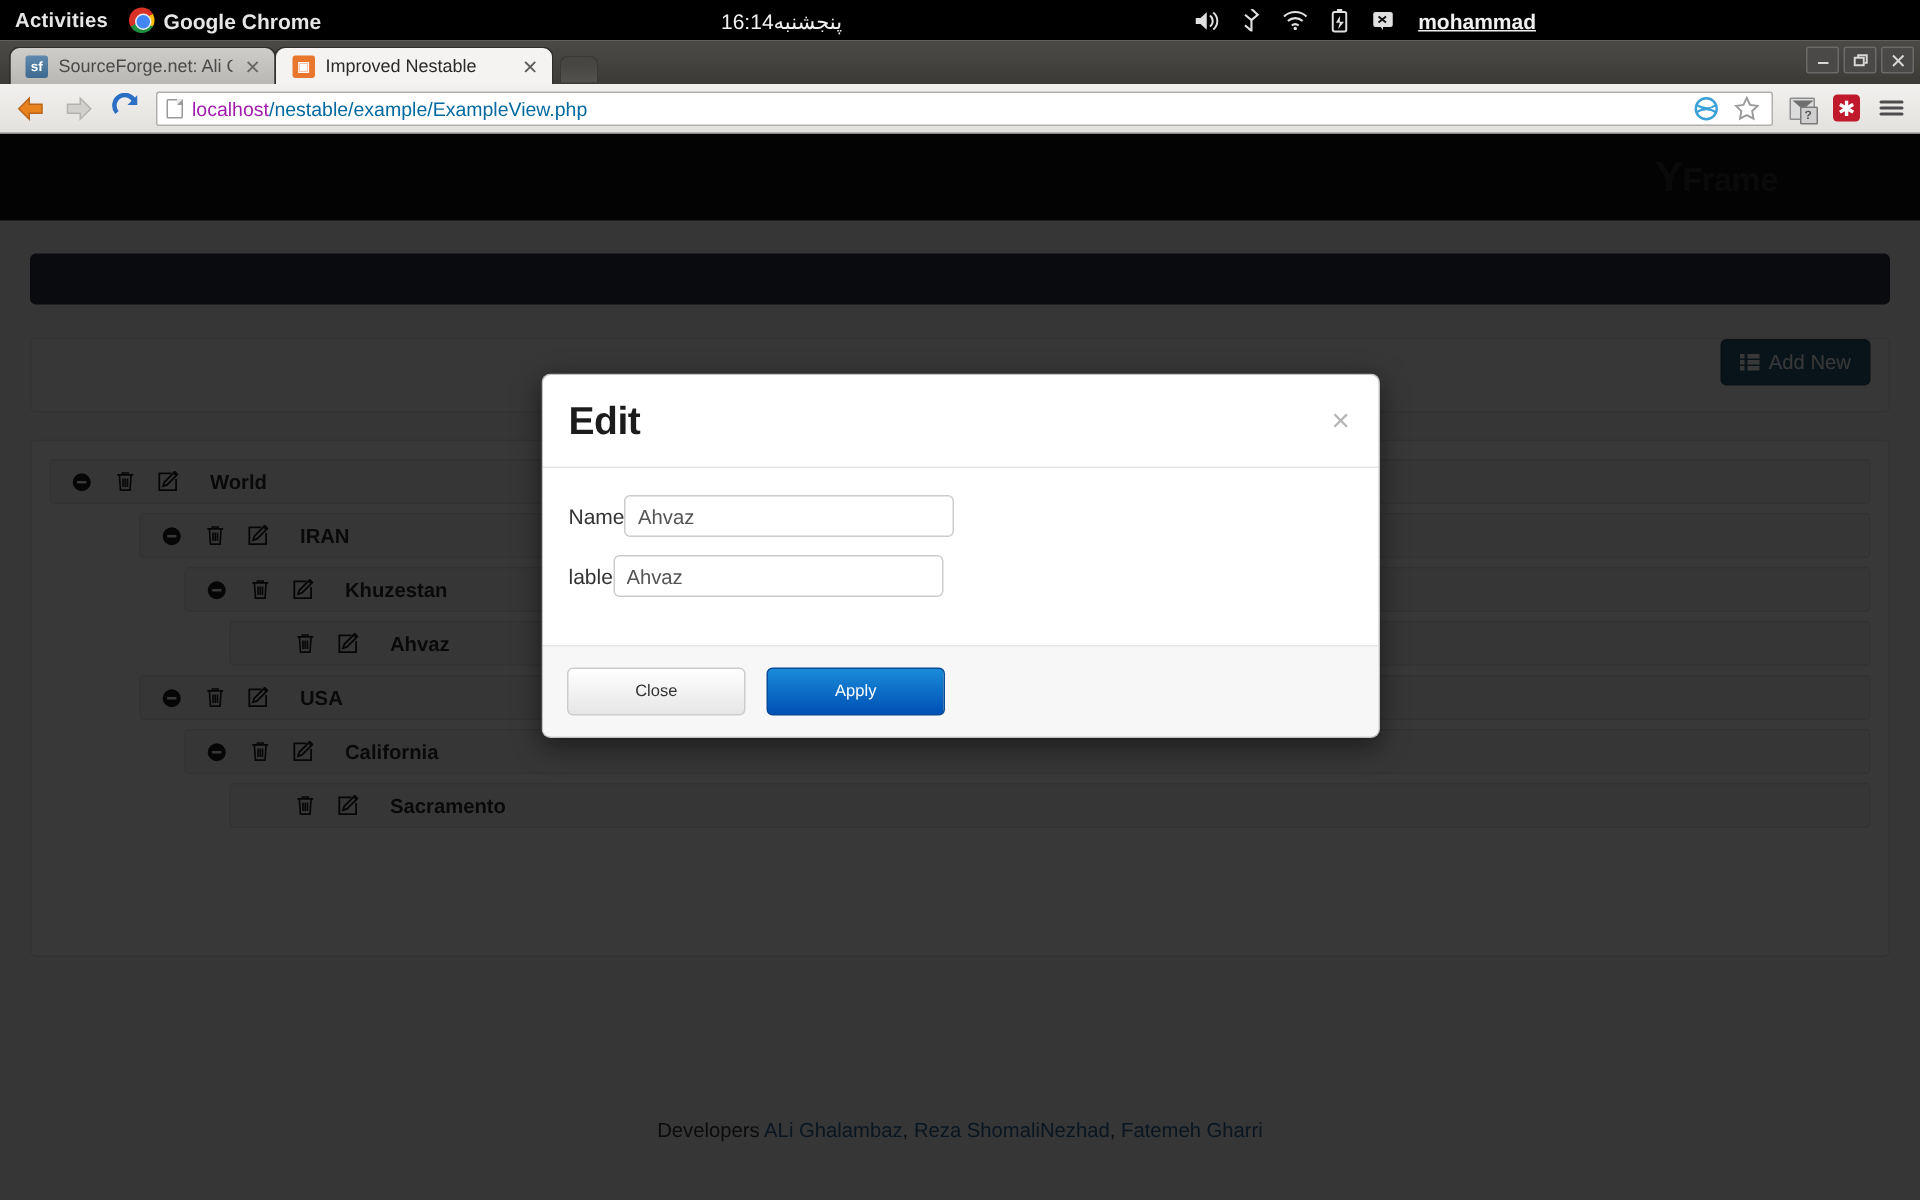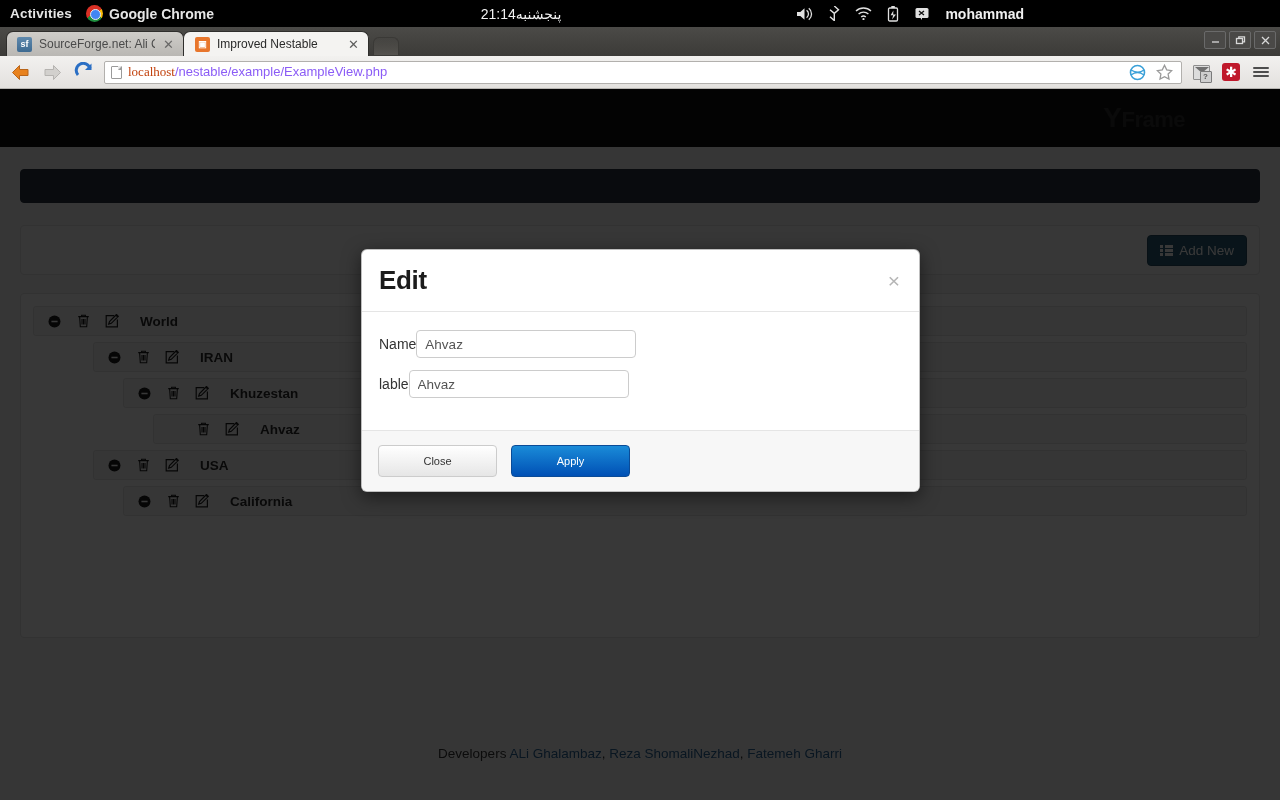--- a/index.html
+++ b/index.html
@@ -30,21 +30,21 @@
   .gnome-clock {
     position: absolute; left: 0; right: 0; text-align: center;
     font-size: 14px; color: #f2f2f2; pointer-events: none;
   }
   .gnome-clock .day { margin-left: 6px; }
   .gnome-right {
     margin-left: auto; display: flex; align-items: center; gap: 15px;
     padding-right: 12px; font-size: 13px;
   }
   .gnome-right svg { display: block; fill: #e0e0e0; }
-  .gnome-user { font-weight: 700; font-size: 14px; color: #f0f0f0; }
+  .gnome-user { font-weight: 700; font-size: 14px; color: #f0f0f0; text-decoration: underline; }
 
   
   .chrome-win { position: absolute; top: 27px; left: 0; width: 1280px; height: 773px; background: #e9e7e4; }
 
   .tabstrip {
     height: 29px; background: linear-gradient(#4b4a47, #3c3b38);
     display: flex; align-items: flex-end; padding-left: 6px; position: relative;
   }
   .tab {
     height: 25px; display: flex; align-items: center; gap: 7px;
@@ -87,22 +87,22 @@
   }
   .nav-btn { width: 24px; height: 24px; display: flex; align-items: center; justify-content: center; }
   .omnibox {
     flex: 1; height: 23px; background: #fff; border: 1px solid #b2b0ad; border-radius: 2px;
     display: flex; align-items: center; gap: 6px; padding: 0 6px; font-size: 13px;
   }
   .omnibox .page-ico { width: 11px; height: 13px; background: #fff; border: 1px solid #9a9a9a;
     border-radius: 1px; position: relative; flex: none; }
   .omnibox .page-ico::after { content:""; position:absolute; right:-1px; top:-1px;
     border-left: 4px solid #e9e9e9; border-bottom: 4px solid #9a9a9a; }
-  .url-host { color: #c2410c; font-family: Liberation Serif, serif; }
-  .url-path { color: #8b5cf6; }
+  .url-host { color: #a21caf; }
+  .url-path { color: #0369a1; }
   .omni-right { display: flex; align-items: center; gap: 5px; margin-left: auto; }
   .tb-ico { width: 22px; height: 22px; display: flex; align-items: center; justify-content: center; }
   .ext-mail { width: 17px; height: 15px; background: #dcdcdc; border: 1px solid #8e8e8e;
     border-radius: 1px; position: relative; }
   .ext-mail::before { content: ""; position: absolute; left: 1px; top: 1px;
     border-left: 7px solid transparent; border-right: 7px solid transparent; border-top: 6px solid #6f6f6f; }
   .ext-mail::after { content: "?"; position: absolute; right: -3px; bottom: -4px;
     width: 10px; height: 10px; background: #cfcfcf; border: 1px solid #7a7a7a; border-radius: 1px;
     font-size: 8px; line-height: 9px; text-align: center; color: #555; font-weight: 700; }
   .ext-star { width: 18px; height: 18px; background: #c0192b; border-radius: 3px;
@@ -116,21 +116,21 @@
     height: 58px; background: #111; display: flex; align-items: center;
     justify-content: flex-end; padding-right: 95px;
   }
   .brand { font-size: 28px; font-weight: 700; color: #2d2d2d; letter-spacing: -0.5px; }
   .brand .small { font-size: 22px; }
 
   .content { padding: 22px 20px 0 20px; }
   .alert-bar { height: 34px; background: #2b3540; border: 1px solid #2b3540; border-radius: 4px; }
   .panel-top {
     margin-top: 22px; height: 50px; border: 1px solid #e2e2e2; border-radius: 4px;
-    background: #fbfbfb; display: flex; align-items: center; justify-content: flex-end; padding: 0 12px;
+    background: #fbfbfb; display: flex; align-items: flex-start; justify-content: flex-end; padding: 0 12px;
   }
   .btn-addnew {
     display: inline-flex; align-items: center; gap: 6px;
     background: #2c5d77; color: #fff; border: 1px solid #244c61; border-radius: 4px;
     font-size: 13.5px; padding: 7px 12px; font-family: "Liberation Sans", sans-serif;
   }
   .list-ico { display: inline-block; width: 13px; height: 11px; position: relative; }
   .list-ico i { position: absolute; left: 0; width: 3px; height: 3px; background: currentColor; }
   .list-ico i::after { content: ""; position: absolute; left: 5px; top: 0; width: 8px; height: 3px; background: currentColor; }
   .list-ico i:nth-child(1) { top: 0; } .list-ico i:nth-child(2) { top: 4px; } .list-ico i:nth-child(3) { top: 8px; }
@@ -200,21 +200,21 @@
 </head>
 <body>
 
 <div class="gnome-bar">
   <div class="gnome-activities">Activities</div>
   <div class="gnome-app">
     <span class="chrome-logo"></span>
     <span>Google Chrome</span>
   </div>
   <div class="gnome-clock">
-    <span>پنجشنبه</span><span class="day">21:14</span>
+    <span>پنجشنبه</span><span class="day">16:14</span>
   </div>
   <div class="gnome-right">
     <span>
       <svg width="17" height="14" viewBox="0 0 17 14">
           <path d="M0 5h3.3L7.5 1.2v11.6L3.3 9H0z"></path>
           <path d="M9.6 3.3a4.6 4.6 0 010 7.4" fill="none" stroke="#e0e0e0" stroke-width="1.3"></path>
           <path d="M11.8 1.3a7.3 7.3 0 010 11.4" fill="none" stroke="#e0e0e0" stroke-width="1.3"></path>
         </svg>
     </span>
     <span>
@@ -482,20 +482,40 @@
                             </svg>
                         </span>
                         <span class="ico-btn">
                           <svg width="14" height="14" viewBox="0 0 14 14">
                               <path d="M10.8 1.2L12.8 3.2M11.5 0.5l-7 7-.8 2.6 2.6-.8 7-7z" fill="none" stroke="#1e1e1e" stroke-width="1.2"></path>
                               <path d="M9.2 1.6H1.2v11.2h11.2V5.4" fill="none" stroke="#1e1e1e" stroke-width="1.2"></path>
                             </svg>
                         </span>
                         <span class="nest-label">California</span>
                       </div>
+                      <div class="nest-children">
+
+                        <div class="nest-item">
+                          <div class="nest-row">
+                            <span class="nest-spacer"></span>
+                            <span class="ico-btn">
+                              <svg width="13" height="14" viewBox="0 0 13 14">
+                                  <path d="M1.2 2.6h10.6M4.6 2.6V1.3h3.8v1.3M2.6 2.6l.7 10.1h6.4l.7-10.1M5 5v5.6M6.5 5v5.6M8 5v5.6" fill="none" stroke="#1e1e1e" stroke-width="1.1"></path>
+                                </svg>
+                            </span>
+                            <span class="ico-btn">
+                              <svg width="14" height="14" viewBox="0 0 14 14">
+                                  <path d="M10.8 1.2L12.8 3.2M11.5 0.5l-7 7-.8 2.6 2.6-.8 7-7z" fill="none" stroke="#1e1e1e" stroke-width="1.2"></path>
+                                  <path d="M9.2 1.6H1.2v11.2h11.2V5.4" fill="none" stroke="#1e1e1e" stroke-width="1.2"></path>
+                                </svg>
+                            </span>
+                            <span class="nest-label">Sacramento</span>
+                          </div>
+                        </div>
+                      </div>
                     </div>
                   </div>
                 </div>
               </div>
             </div>
           </div>
         </div>
       </div>
     </div>
 

